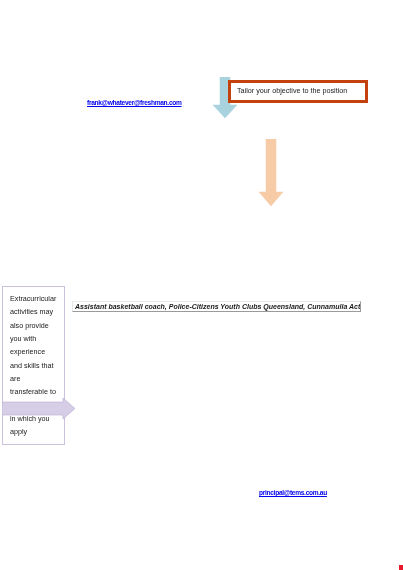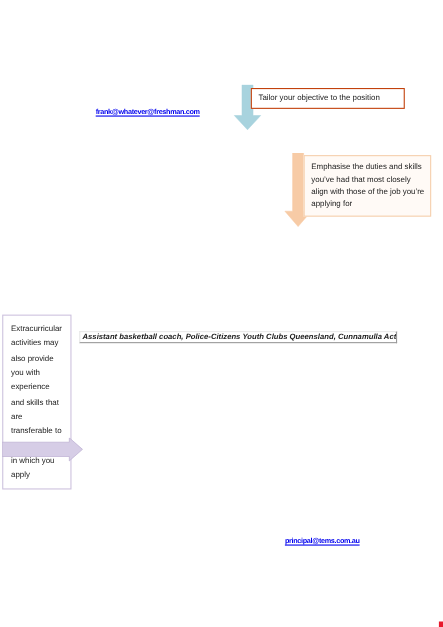--- a/index.html
+++ b/index.html
@@ -19,21 +19,21 @@
   }
 
   
   .callout-blue-box {
     position: absolute;
     left: 228px;
     top: 80px;
     width: 140px;
     box-sizing: border-box;
     background: #ffffff;
-    border: 1px solid #c2410c;
+    border: 3px solid #c2410c;
     padding: 3px 5px 4px 6px;
     font-size: 7.2px;
     line-height: 1.45;
     color: #1a1a1a;
   }
   .arrow-blue {
     position: absolute;
     left: 212px;
     top: 77px;
     width: 26px;
@@ -149,23 +149,20 @@
   <div class="callout-blue-box">
     <span>Tailor your objective to the position</span>
   </div>
 
   <div class="arrow-peach">
     <svg width="26" height="68" viewBox="0 0 26 68" xmlns="http://www.w3.org/2000/svg">
       <polygon points="8,0 18,0 18,53 25,53 13,67 1,53 8,53" fill="#f7cba6" stroke="#f7cba6" stroke-width="0.5"></polygon>
     </svg>
   </div>
 
-  <div class="callout-peach-box">
-    <span>Emphasise the duties and skills you’ve had that most closely align with those of the job you’re applying for</span>
-  </div>
 
   <div class="callout-lav-box">
     <span>Extracurricular activities may also provide you with experience and skills that are transferable to the job context in which you apply</span>
   </div>
 
   <div class="arrow-lav">
     <svg width="74" height="22" viewBox="0 0 74 22" xmlns="http://www.w3.org/2000/svg">
       <polygon points="0,4 61,4 61,0 73,10.5 61,21 61,17 0,17" fill="#d6cde6" stroke="#b9abd0" stroke-width="0.6"></polygon>
     </svg>
   </div>

